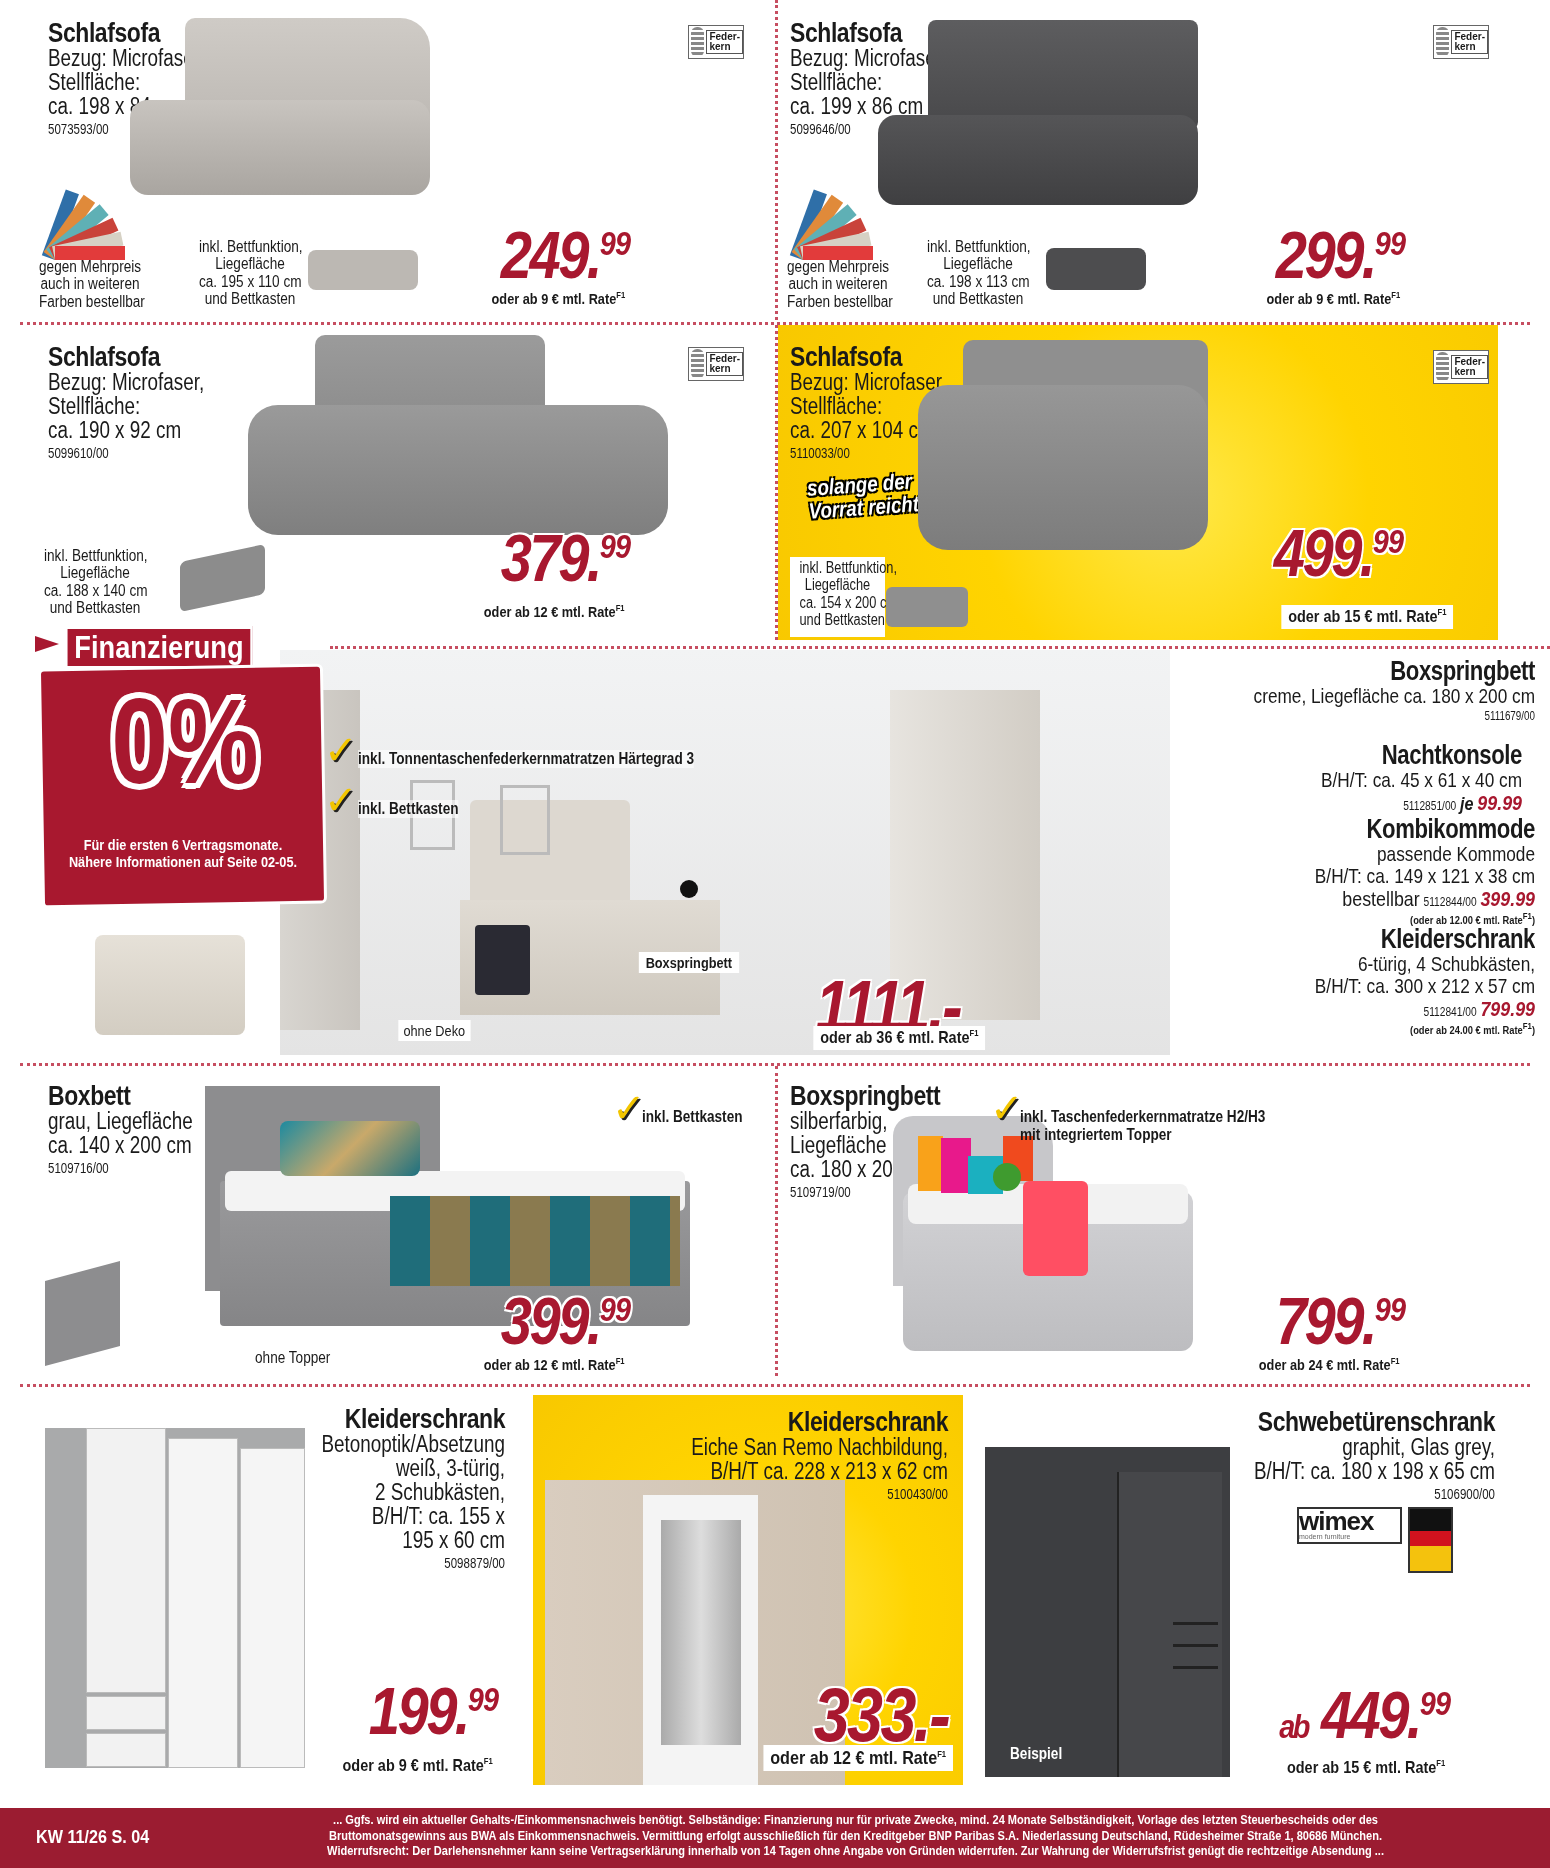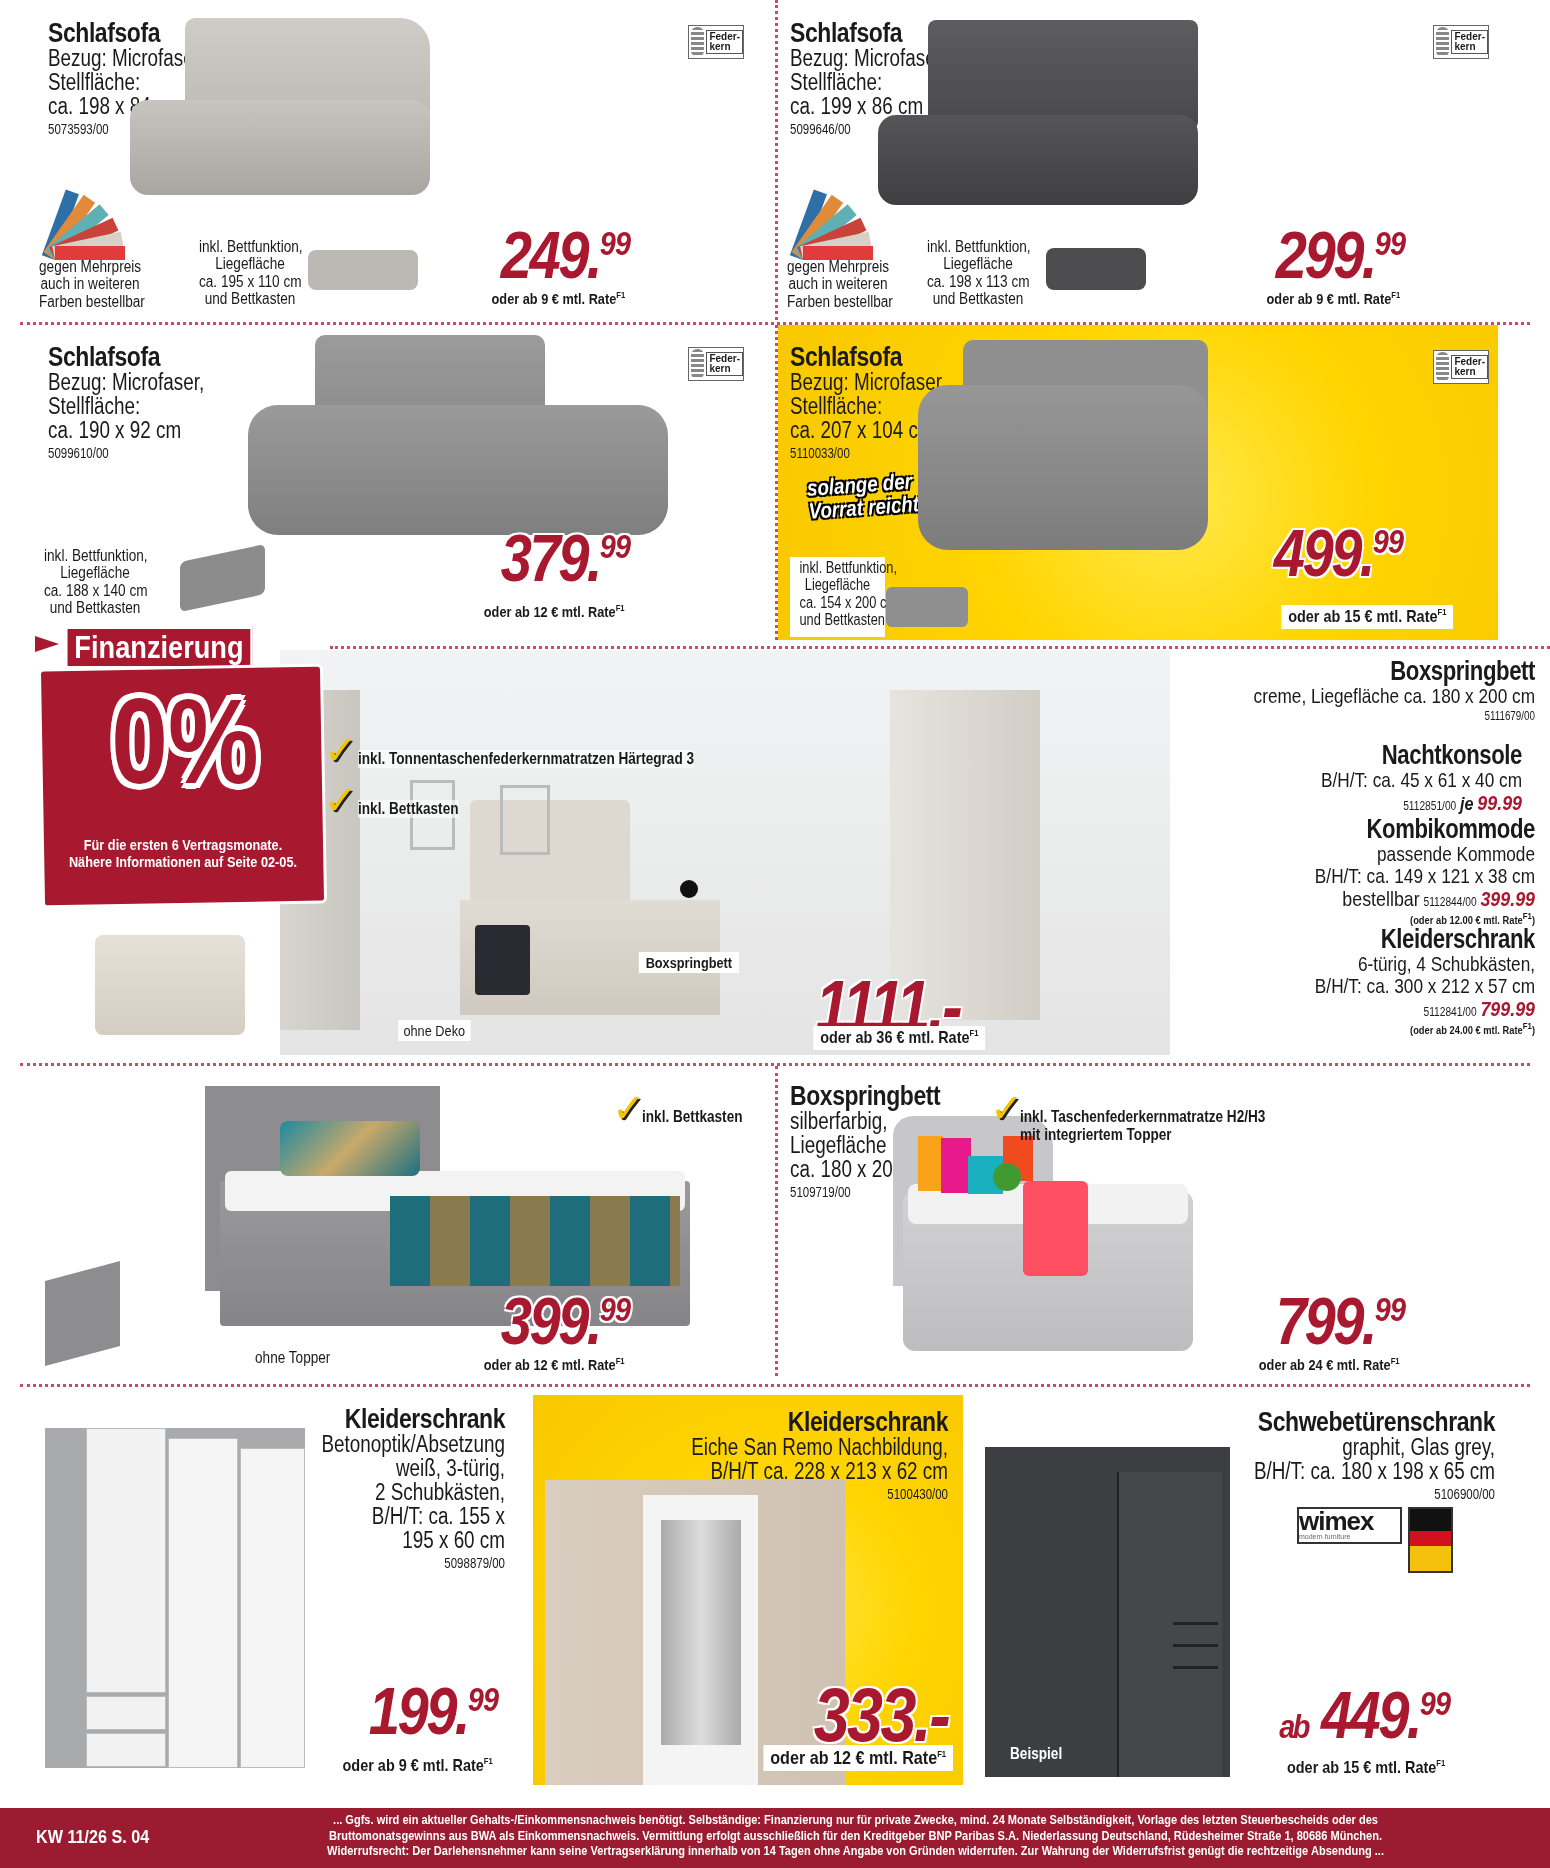--- a/index.html
+++ b/index.html
@@ -236,20 +236,26 @@
   <div style="position:absolute;right:0;top:270px;width:360px;">
     <div class="title r" style="font-size:27px;">Kleiderschrank</div>
     <div class="sub r" style="font-size:21px;">6-türig, 4 Schubkästen,</div>
     <div class="sub r" style="font-size:21px;">B/H/T: ca. 300 x 212 x 57 cm</div>
     <div class="r" style="transform:scaleX(.85);transform-origin:right top;white-space:nowrap;"><span style="font-size:12px;">5112841/00</span> <span style="color:#a8182f;font-weight:bold;font-style:italic;font-size:21px;">799.99</span></div>
     <div class="r" style="font-size:11px;font-weight:bold;transform:scaleX(.85);transform-origin:right top;white-space:nowrap;"><span>(oder ab 24.00 € mtl. Rate</span><sup>F1</sup><span>)</span></div>
   </div>
 </div>
 
 <div class="cell" style="left:0;top:1066px;width:775px;height:315px;">
+  <div style="position:absolute;left:48px;top:15px;">
+    <div class="title">Boxbett</div>
+    <div class="sub">grau, Liegefläche</div>
+    <div class="sub">ca. 140 x 200 cm</div>
+    <div class="art">5109716/00</div>
+  </div>
   <div style="position:absolute;left:205px;top:20px;width:235px;height:205px;background:#8d8d8f;"></div>
   <div style="position:absolute;left:220px;top:115px;width:470px;height:145px;background:linear-gradient(180deg,#9a9a9c,#858587);border-radius:4px;"></div>
   <div style="position:absolute;left:225px;top:105px;width:460px;height:40px;background:#f3f3f3;border-radius:6px;"></div>
   <div style="position:absolute;left:390px;top:130px;width:290px;height:90px;background:repeating-linear-gradient(90deg,#1f6d7a 0 40px,#8a7a4f 40px 80px);"></div>
   <div style="position:absolute;left:280px;top:55px;width:140px;height:55px;background:linear-gradient(135deg,#1c8aa0,#c9a96a,#1c7080);border-radius:8px;"></div>
   <div class="check" style="left:612px;top:22px;">✓</div>
   <div class="checktxt" style="left:642px;top:42px;background:transparent;">inkl. Bettkasten</div>
   <div style="position:absolute;left:45px;top:205px;width:75px;height:85px;background:#8d8d8f;transform:skewY(-15deg);"></div>
   <div style="position:absolute;left:255px;top:283px;font-size:16px;transform:scaleX(.85);transform-origin:left top;">ohne Topper</div>
   <div class="price" style="right:145px;top:222px;"><span>399.</span><sup>99</sup></div>

